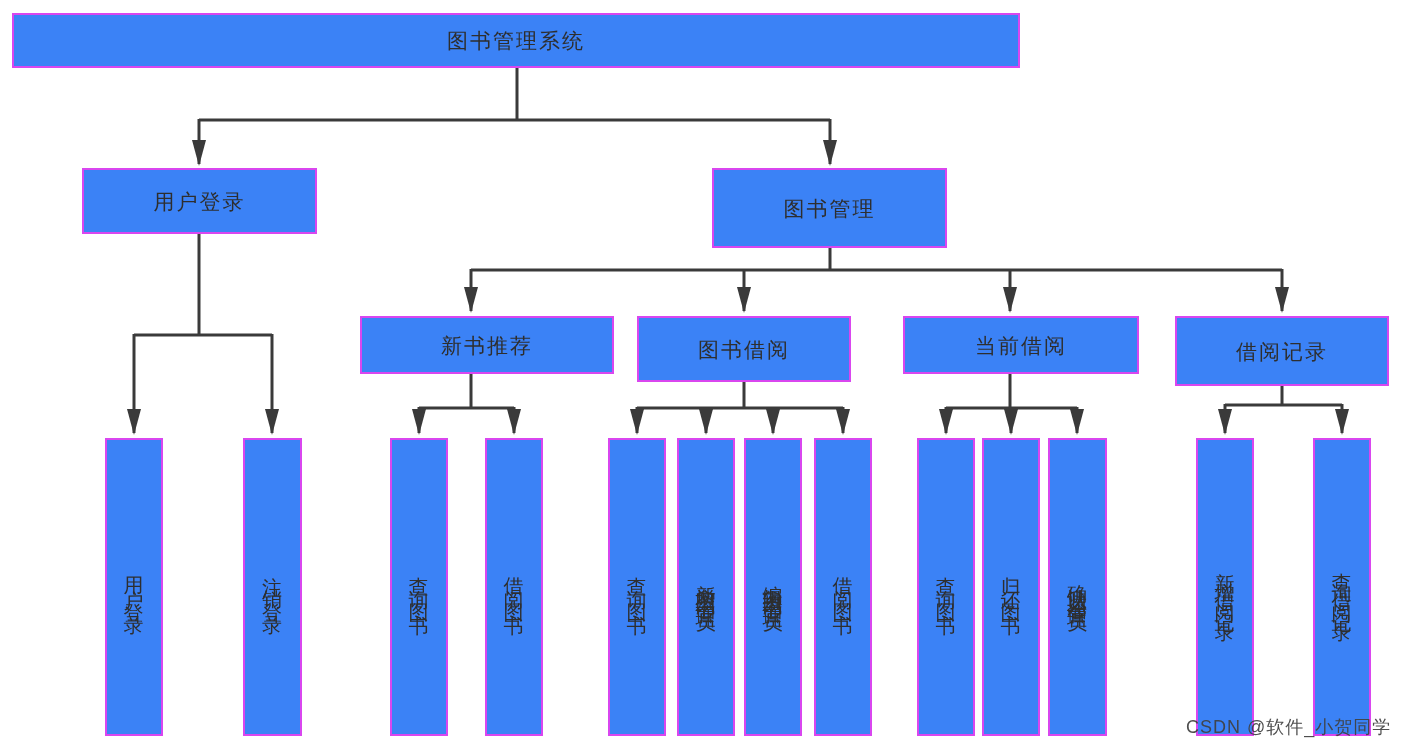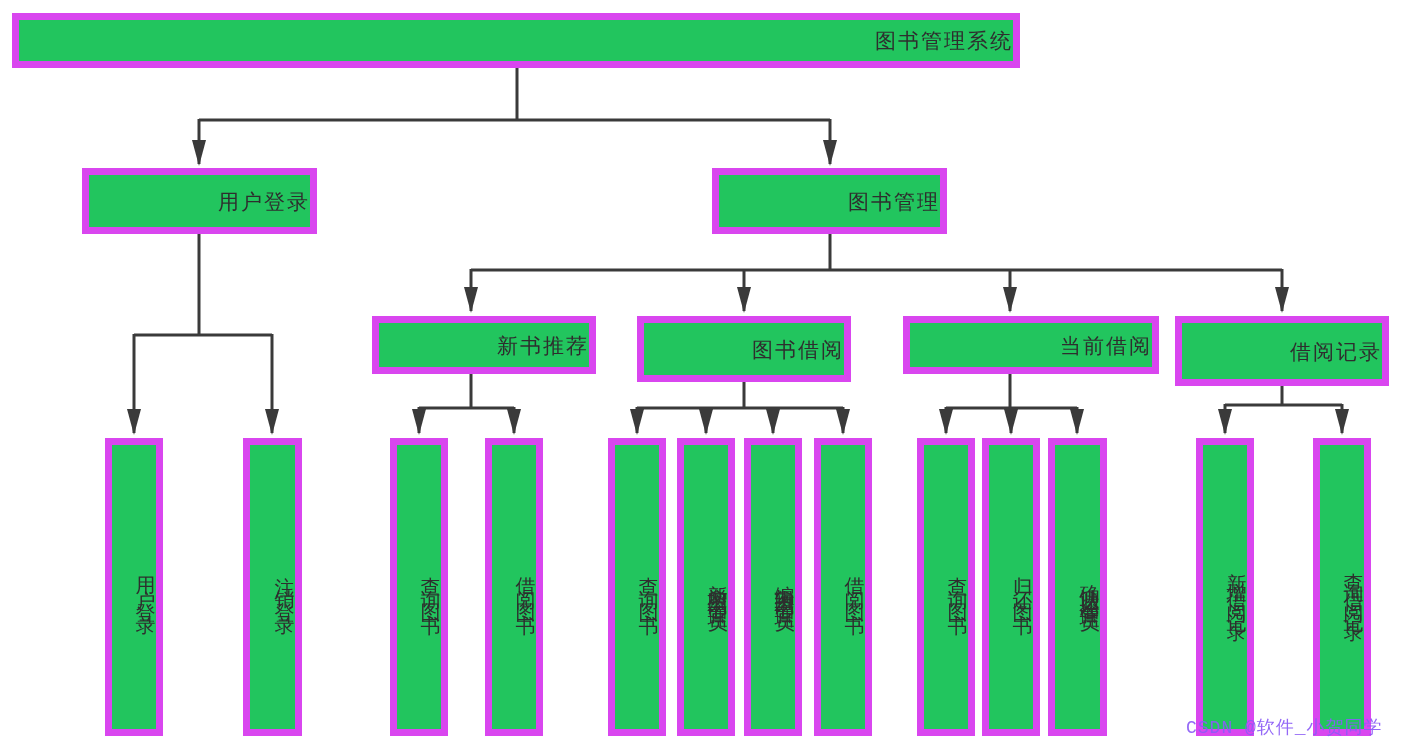--- a/index.html
+++ b/index.html
@@ -7,25 +7,25 @@
     position:relative;
     width:1405px;height:747px;
     background:#ffffff;
     font-family:"Liberation Sans","DejaVu Sans",sans-serif;
     overflow:hidden;
   }
   .connectors{position:absolute;left:0;top:0;z-index:1;}
   .node{
     position:absolute;
     box-sizing:border-box;
-    border:7px solid #d946ef;
-    background:#22c55e;
+    border:2px solid #d946ef;
+    background:#3b82f6;
     display:flex;
     align-items:center;
-    justify-content:flex-end;
+    justify-content:center;
     z-index:2;
   }
   .node .label{
     color:#2e2e2e;
     font-size:21px;
     letter-spacing:2px;
     white-space:nowrap;
     line-height:1;
   }
   .leaf .label{
@@ -34,26 +34,25 @@
     font-size:20px;
     letter-spacing:13px;
     line-height:1;
   }
   .leaf.mid .label{letter-spacing:10px;}
   .leaf.tight .label{letter-spacing:4px;}
   .watermark{
     position:absolute;
     left:1186px;top:715px;
     z-index:5;
-    color:#8b5cf6;
+    color:#404040;
     font-size:18px;
     letter-spacing:1px;
     white-space:nowrap;
     opacity:.92;
-    font-family:Liberation Mono, monospace;
   }
 </style>
 </head>
 <body>
 
 <div class="stage">
 
   <svg class="connectors" width="1405" height="747" viewBox="0 0 1405 747">
     <defs>
       <marker id="ah" viewBox="0 0 26 16" refX="24" refY="8" markerWidth="26" markerHeight="16" markerUnits="userSpaceOnUse" orient="auto">
@@ -97,31 +96,31 @@
     </g>
   </svg>
 
   <div class="node" style="left:12px;top:13px;width:1008px;height:55px">
     <span class="label">图书管理系统</span>
   </div>
 
   <div class="node" style="left:82px;top:168px;width:235px;height:66px">
     <span class="label">用户登录</span>
   </div>
-  <div class="node" style="left:712px;top:168px;width:235px;height:66px">
+  <div class="node" style="left:712px;top:168px;width:235px;height:80px">
     <span class="label">图书管理</span>
   </div>
 
-  <div class="node" style="left:372px;top:316px;width:224px;height:58px">
+  <div class="node" style="left:360px;top:316px;width:254px;height:58px">
     <span class="label">新书推荐</span>
   </div>
   <div class="node" style="left:637px;top:316px;width:214px;height:66px">
     <span class="label">图书借阅</span>
   </div>
-  <div class="node" style="left:903px;top:316px;width:256px;height:58px">
+  <div class="node" style="left:903px;top:316px;width:236px;height:58px">
     <span class="label">当前借阅</span>
   </div>
   <div class="node" style="left:1175px;top:316px;width:214px;height:70px">
     <span class="label">借阅记录</span>
   </div>
 
   <div class="node leaf" style="left:105px;top:438px;width:58px;height:298px">
     <span class="label">用户登录</span>
   </div>
   <div class="node leaf" style="left:243px;top:438px;width:59px;height:298px">

